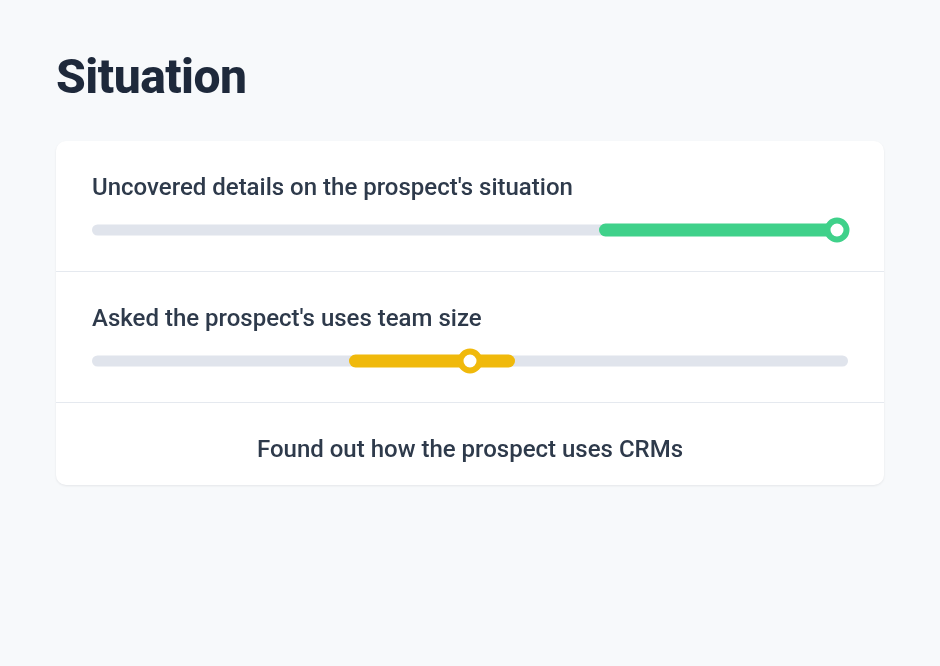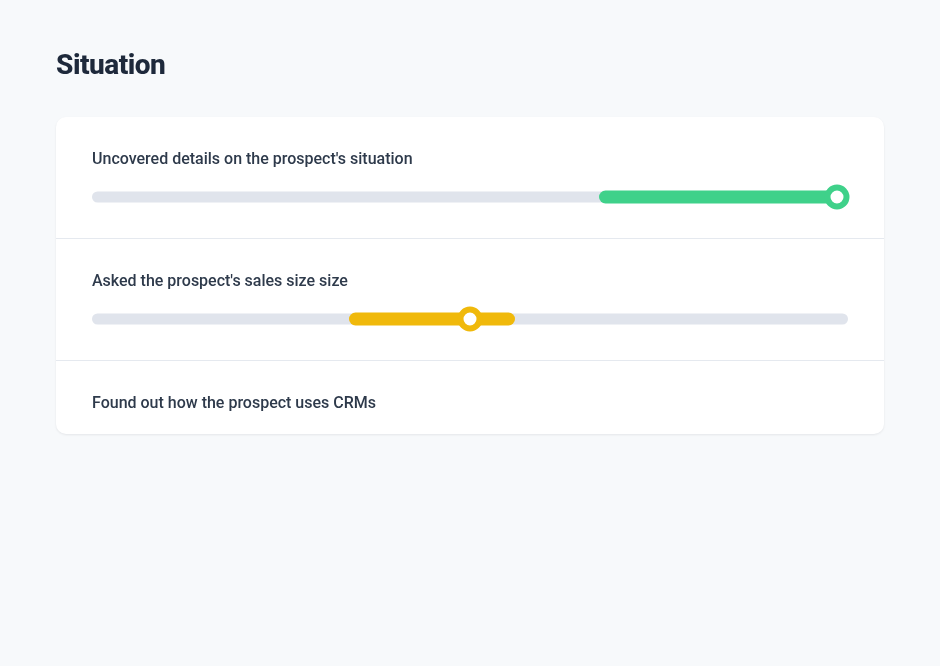--- a/index.html
+++ b/index.html
@@ -14,43 +14,44 @@
       height: 666px;
       overflow: hidden;
     }
     .page {
       width: 100%;
       height: 100%;
       padding: 48px 56px 0 56px;
       border-radius: 28px 0 0 0;
     }
     .page-title {
-      font-size: 28px;
+      font-size: 48px;
       font-weight: 800;
       color: #1e293b;
       letter-spacing: -0.5px;
       margin-bottom: 36px;
     }
     .card {
       background: #ffffff;
       border-radius: 10px;
       box-shadow: 0 1px 3px rgba(15,23,42,0.05), 0 1px 2px rgba(15,23,42,0.03);
       padding: 0;
       overflow: hidden;
     }
     .item {
       padding: 32px 36px 34px 36px;
       border-bottom: 1px solid #e5e9ef;
     }
     .item:last-child {
       border-bottom: none;
       padding-bottom: 0;
+      text-align: center;
     }
     .item-label {
-      font-size: 16px;
+      font-size: 24px;
       font-weight: 500;
       color: #2e3a4b;
       margin-bottom: 22px;
     }
     .slider {
       position: relative;
       height: 14px;
     }
     .slider-track {
       position: absolute;
@@ -92,21 +93,21 @@
     <div class="item">
       <div class="item-label">Uncovered details on the prospect's situation</div>
       <div class="slider">
         <div class="slider-track"></div>
         <div class="slider-bar" style="left: 67%; width: 33%; background: rgb(63, 209, 138);"></div>
         <div class="slider-thumb" style="left: 98.5%; border-color: rgb(63, 209, 138);"></div>
       </div>
     </div>
 
     <div class="item">
-      <div class="item-label">Asked the prospect's sales size size</div>
+      <div class="item-label">Asked the prospect's uses team size</div>
       <div class="slider">
         <div class="slider-track"></div>
         <div class="slider-bar" style="left: 34%; width: 22%; background: rgb(240, 185, 11);"></div>
         <div class="slider-thumb" style="left: 50%; border-color: rgb(240, 185, 11);"></div>
       </div>
     </div>
 
 
     <div class="item">
       <div class="item-label">Found out how the prospect uses CRMs</div>

